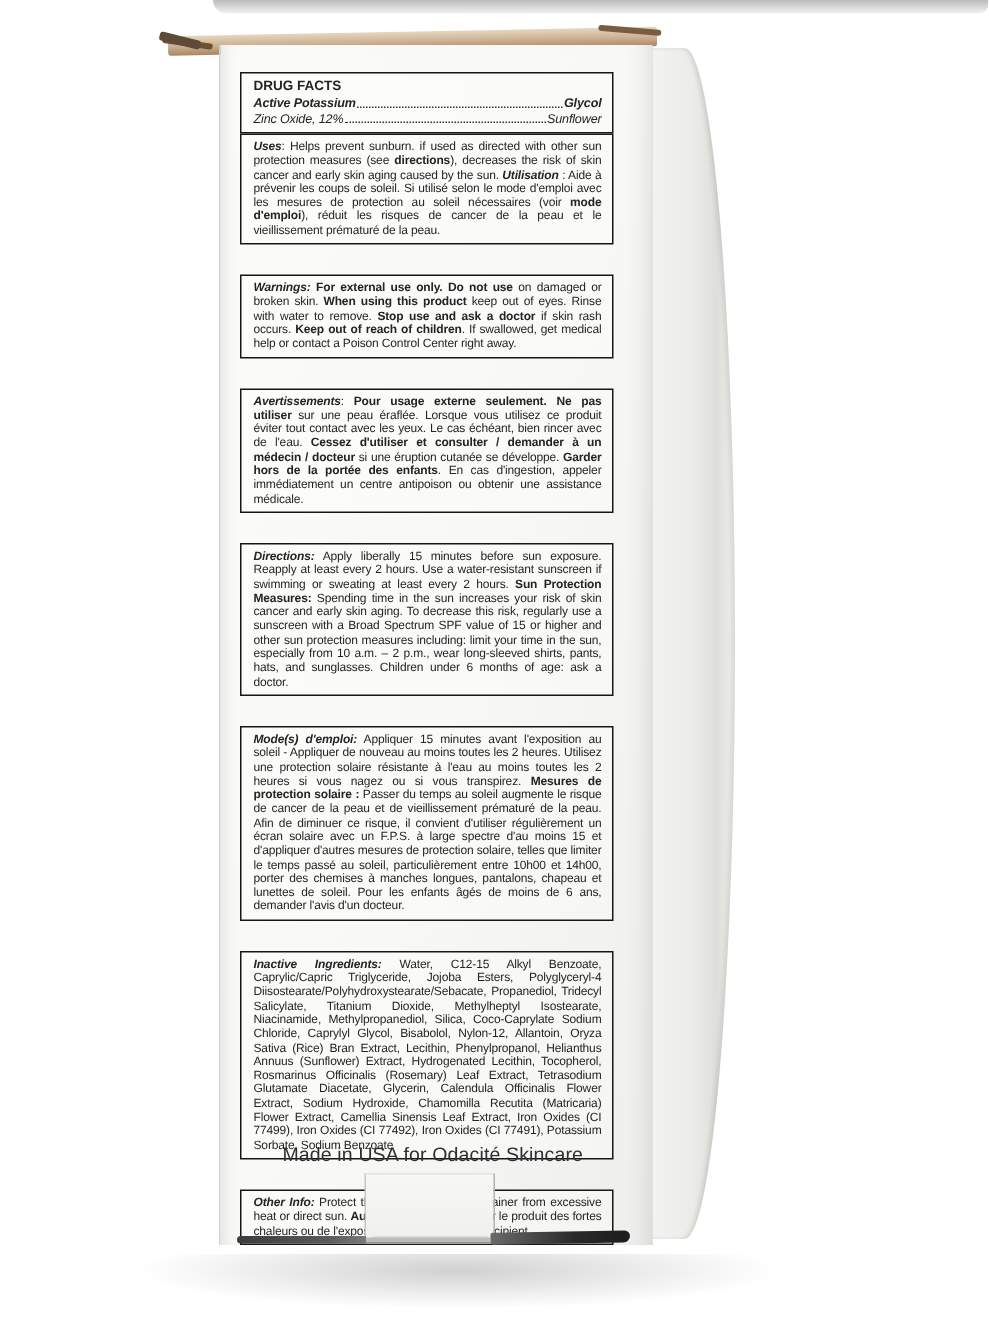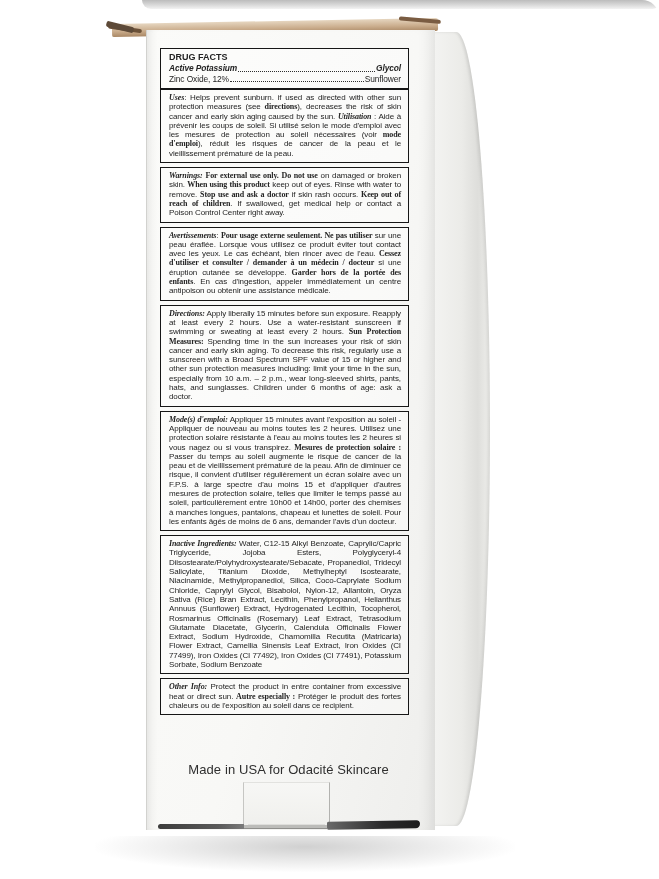--- a/index.html
+++ b/index.html
@@ -1,17 +1,17 @@
 <!DOCTYPE html>
 <html><head>
 <meta charset="utf-8">
 <style>
   html,body{margin:0;padding:0;background:#ffffff;}
   .stage{position:relative;width:659px;height:879px;overflow:hidden;background:#ffffff;
-         font-family:"Liberation Sans", sans-serif;border-radius:17px;}
+         font-family:"Liberation Sans", sans-serif;}
 
   
   .bg-strip{position:absolute;left:142px;top:0;width:517px;height:9px;
             background:linear-gradient(180deg,#bcbcbc 0%,#d9d9d9 55%,#f3f3f3 100%);
             border-radius:0 0 10px 14px;}
 
   
   .kraft{position:absolute;left:112px;top:21px;width:326px;height:13px;
          background:linear-gradient(180deg,#e6d6c0 0%,#cbae8e 55%,#a98764 100%);
          transform:rotate(-1.1deg);border-radius:2px;}
@@ -28,27 +28,27 @@
 
   
   .side{position:absolute;left:434px;top:32px;width:56px;height:794px;
         background:linear-gradient(90deg,#f3f3f1 0%,#ebebe8 50%,#dededb 78%,#efefec 100%);
         border-radius:0 60% 60% 0 / 0 50% 50% 0;
         box-shadow:inset -2px 0 3px rgba(0,0,0,.10);}
 
   
   .label{position:absolute;left:13px;top:18px;width:249px;color:#242424;
          font-size:8px;line-height:9.3px;letter-spacing:-0.1px;}
-  .section{border:1.5px solid #161616;padding:3px 7px 4px 8px;margin-top:4px;
+  .section{border:1.5px solid #161616;padding:3px 7px 4px 8px;margin-top:20px;
            text-align:justify;background:rgba(255,255,255,.35);}
   .section:first-child{margin-top:0;}
-  .section .b{font-weight:bold;font-family:Liberation Serif, serif;}
+  .section .b{font-weight:bold;}
   .section .i{font-style:italic;}
   .df-title{font-weight:bold;font-size:9px;letter-spacing:0;line-height:11px;text-align:left;}
-  .leader-row{display:flex;align-items:flex-end;font-size:8.4px;line-height:10.5px;text-align:left;}
+  .leader-row{display:flex;align-items:flex-end;font-size:8.4px;line-height:10.5px;text-align:left;font-style:italic;}
   .leader{flex:1;border-bottom:1.5px dotted #2e2e2e;margin:0 1px 2px 1px;min-width:18px;}
   .bi{font-weight:bold;font-style:italic;}
 
   
   .made-in{position:absolute;left:17px;top:732px;width:249px;text-align:center;
            font-size:13px;color:#2f2f2f;letter-spacing:0.1px;}
 
   
   .tab{position:absolute;left:96px;top:752px;width:85px;height:46px;
        border-left:1.5px solid #c6c6c3;border-right:1.5px solid #b2b2af;border-top:1px solid #e2e2df;

